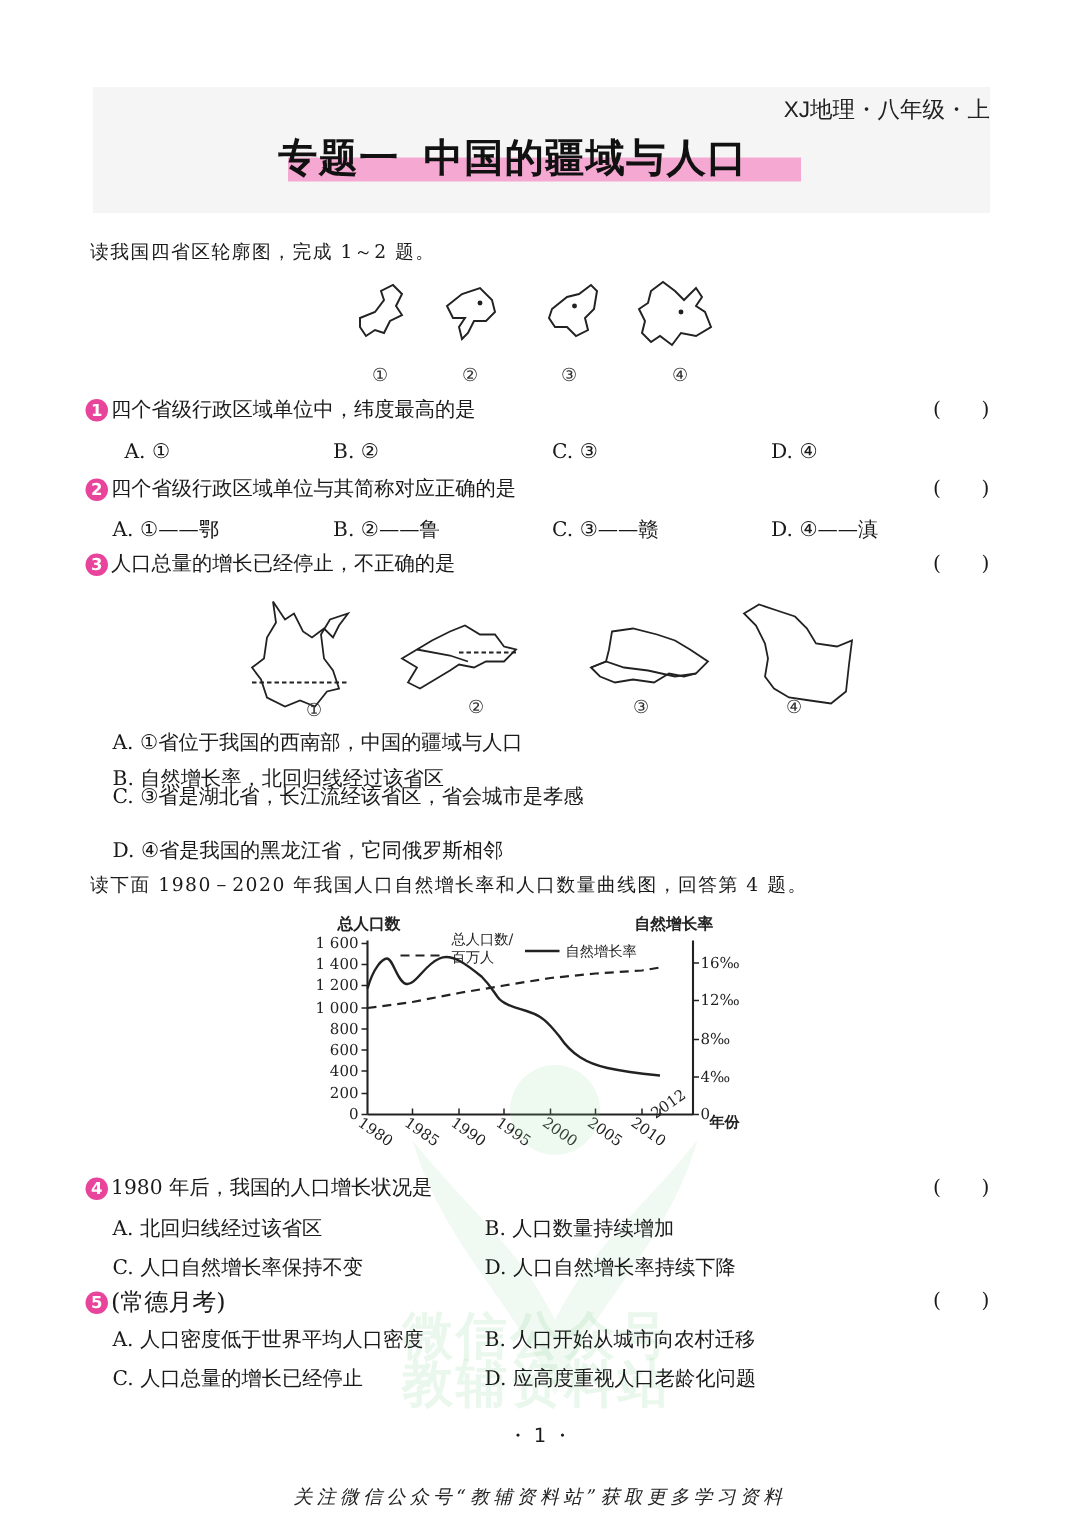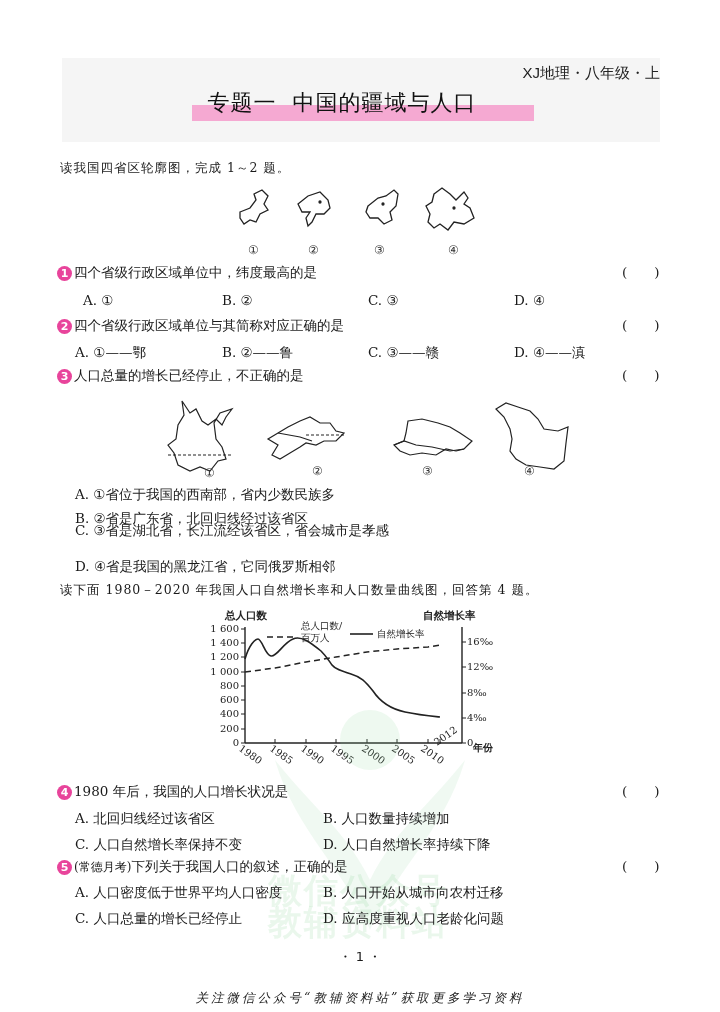--- a/index.html
+++ b/index.html
@@ -1,20 +1,20 @@
 <!DOCTYPE html>
 <html><head>
 <meta charset="utf-8">
 <style>
   html,body{margin:0;padding:0;}
   body{width:720px;height:1012px;background:#fff;position:relative;overflow:hidden;font-family:"DejaVu Serif","Liberation Serif",serif;color:#1a1a1a;}
   .page-bg{position:absolute;left:62px;top:58px;width:598px;height:84px;background:#f5f5f5;}
   .subject{position:absolute;right:60px;top:64px;font-family:Liberation Sans, sans-serif;font-size:15px;color:#222;}
   .title-bar{position:absolute;left:192px;top:105px;width:342px;height:16px;background:#f5a9d2;}
-  .title{position:absolute;left:0;width:684px;top:88px;text-align:center;font-size:22px;font-weight:normal;letter-spacing:1px;color:#111;}
+  .title{position:absolute;left:0;width:684px;top:88px;text-align:center;font-size:26px;font-weight:bold;letter-spacing:1px;color:#111;}
   .title span{margin:0 8px;}
   .line{position:absolute;font-size:13.5px;white-space:nowrap;}
   .intro{left:60px;font-size:12.5px;letter-spacing:1px;}
   .q{left:57px;display:flex;align-items:center;}
   .badge{display:inline-block;width:15px;height:15px;border-radius:50%;background:#e8449b;color:#fff;font-family:"DejaVu Sans","Liberation Sans",sans-serif;font-size:11px;font-weight:bold;text-align:center;line-height:15px;margin-right:2px;}
   .paren{position:absolute;left:622px;font-size:13.5px;}
   .opt{position:absolute;font-size:13.5px;white-space:nowrap;}
   .maps1{position:absolute;left:228px;top:182px;}
   .maps2{position:absolute;left:160px;top:395px;}
   .lbl{font-family:"DejaVu Serif",serif;font-size:12px;fill:#333;}
@@ -90,22 +90,22 @@
     <path d="M336 14 L346 8 L358 12 L370 16 L378 24 L384 34 L398 36 L408 32 L406 48 L404 66 L394 74 L380 72 L366 70 L356 64 L350 56 L352 44 L350 34 L344 22 Z"></path>
   </g>
   <g class="lbl">
     <text x="44" y="82">①</text>
     <text x="152" y="80">②</text>
     <text x="262" y="80">③</text>
     <text x="364" y="80">④</text>
   </g>
 </svg>
 
-<div class="opt" style="left:75px;top:486px">A. ①省位于我国的西南部，省内少数民族多</div>
-<div class="opt" style="left:75px;top:510px">B. ②省是广东省，北回归线经过该省区</div>
+<div class="opt" style="left:75px;top:486px">A. ①省位于我国的西南部，中国的疆域与人口</div>
+<div class="opt" style="left:75px;top:510px">B. 自然增长率，北回归线经过该省区</div>
 <div class="opt" style="left:75px;top:522px">C. ③省是湖北省，长江流经该省区，省会城市是孝感</div>
 <div class="opt" style="left:75px;top:558px">D. ④省是我国的黑龙江省，它同俄罗斯相邻</div>
 
 <div class="line intro" style="top:582px">读下面 1980－2020 年我国人口自然增长率和人口数量曲线图，回答第 4 题。</div>
 
 <svg class="chart" width="310" height="165" viewBox="0 0 310 165">
   <g font-family="DejaVu Serif, serif" font-size="10.5" fill="#222">
     <text x="20" y="14" font-weight="bold">总人口数</text>
     <text x="218" y="14" font-weight="bold">自然增长率</text>
   </g>
@@ -190,22 +190,21 @@
     <span>1980 年后，我国的人口增长状况是</span>
   </div>
 <div class="paren" style="top:783px">(　　)</div>
 <div class="opt" style="left:75px;top:810px">A. 北回归线经过该省区</div>
 <div class="opt" style="left:323px;top:810px">B. 人口数量持续增加</div>
 <div class="opt" style="left:75px;top:836px">C. 人口自然增长率保持不变</div>
 <div class="opt" style="left:323px;top:836px">D. 人口自然增长率持续下降</div>
 
 <div class="line q" style="top:858px">
     <span class="badge">5</span>
-    <span style="font-size:12px">(常德月考)</span>
-    <span>下列关于我国人口的叙述，正确的是</span>
+    <span style="font-size:16px">(常德月考)</span>
   </div>
 <div class="paren" style="top:858px">(　　)</div>
 <div class="opt" style="left:75px;top:884px">A. 人口密度低于世界平均人口密度</div>
 <div class="opt" style="left:323px;top:884px">B. 人口开始从城市向农村迁移</div>
 <div class="opt" style="left:75px;top:910px">C. 人口总量的增长已经停止</div>
 <div class="opt" style="left:323px;top:910px">D. 应高度重视人口老龄化问题</div>
 
 <div class="pagenum">・ 1 ・</div>
 <div class="footer">关注微信公众号“教辅资料站”获取更多学习资料</div>
 

